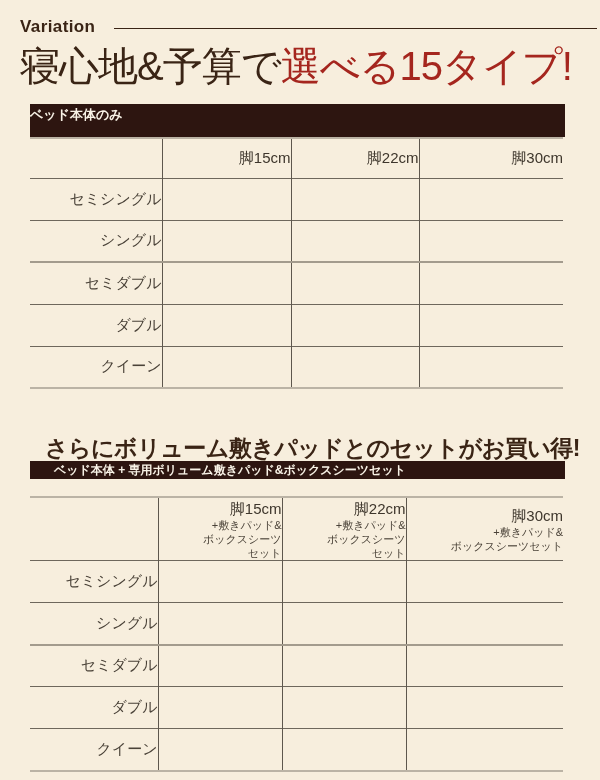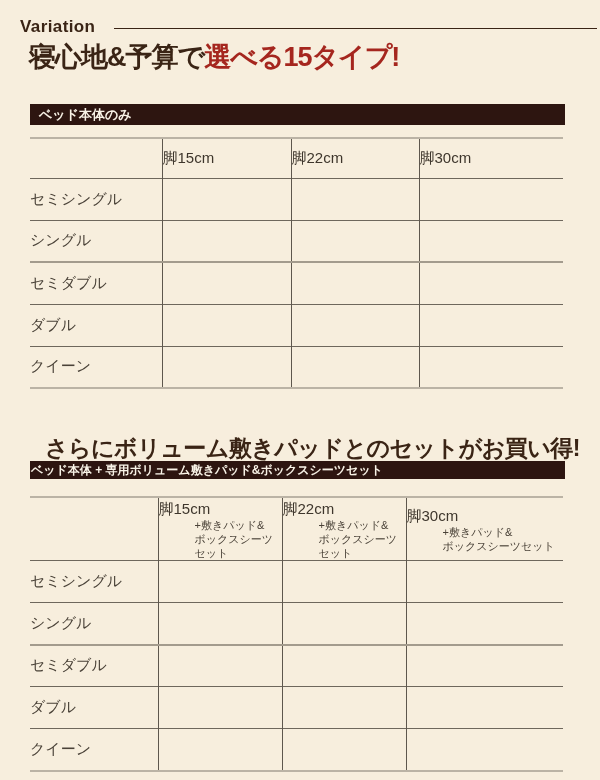--- a/index.html
+++ b/index.html
@@ -27,46 +27,46 @@
     display:flex;align-items:center;gap:19px;
   }
   .variation-label{
     font-size:17px;font-weight:bold;color:var(--dark-brown,#3a2415);
     letter-spacing:.4px;white-space:nowrap;
   }
   .variation-rule{
     flex:1;height:0;border-top:1.5px solid var(--dark-brown,#3a2415);margin-top:3px;
   }
   .headline1{
-    position:absolute;left:29px;top:41px;margin:0;
-    font-size:27px;font-weight:700;letter-spacing:-1px;line-height:1.25;
+    position:absolute;left:20px;top:41px;margin:0;
+    font-size:40px;font-weight:400;letter-spacing:-1px;line-height:1.25;
     color:var(--dark-brown,#3a2415);white-space:nowrap;
   }
   .headline1 .hl{color:var(--red,#a5261e);}
   .banner{
     position:absolute;left:30px;width:535px;
     background:var(--banner-bg,#2d1510);color:var(--banner-text,#f8f2e6);
     font-weight:bold;white-space:nowrap;
   }
-  .banner-1{top:104px;height:21px;line-height:21px;font-size:13px;padding-left:9px;}
-  .banner-2{top:461px;height:18px;line-height:18px;font-size:12px;padding-left:1px;}
+  .banner-1{top:104px;height:33px;line-height:21px;font-size:13px;}
+  .banner-2{top:461px;height:18px;line-height:18px;font-size:12px;padding-left:24px;}
   .headline2{
     position:absolute;left:29px;top:417px;margin:16px;
     font-size:23px;font-weight:600;letter-spacing:-0.5px;
     color:var(--dark-brown,#3a2415);white-space:nowrap;
   }
   table.price-table{
     position:absolute;left:30px;width:533px;
     border-collapse:collapse;table-layout:fixed;
     border-top:2px solid var(--line-outer,#bbb3a5);
     border-bottom:2px solid var(--line-outer,#bbb3a5);
   }
   .table-1{top:137px;}
   .table-2{top:496px;}
-  th,td{padding:0;margin:4px;text-align:left;vertical-align:middle;font-weight:normal;}
+  th,td{padding:0;margin:4px;text-align:right;vertical-align:middle;font-weight:normal;}
   th:nth-child(n+2),td:nth-child(n+2){border-left:1px solid var(--line-vertical,#5e574d);}
   .table-1 thead tr{height:40px;}
   .table-2 thead tr{height:51px;}
   tbody tr{height:42px;}
   tbody th,tbody td{border-top:1px solid var(--line-inner,#6e675c);}
   tr.divider th,tr.divider td{border-top:2px solid var(--line-divider,#a39b8d);}
   .col-head{font-size:15px;color:var(--colhead-text,#3e362c);letter-spacing:0;}
   .row-label{font-size:15px;color:var(--label-text,#4a4238);}
   .table-2 .size{display:block;font-size:15px;line-height:19px;margin-top:1px;color:var(--colhead-text,#3e362c);}
   .table-2 .sub{display:block;font-size:11px;line-height:14px;color:var(--label-text,#4a4238);padding-left:36px;}

